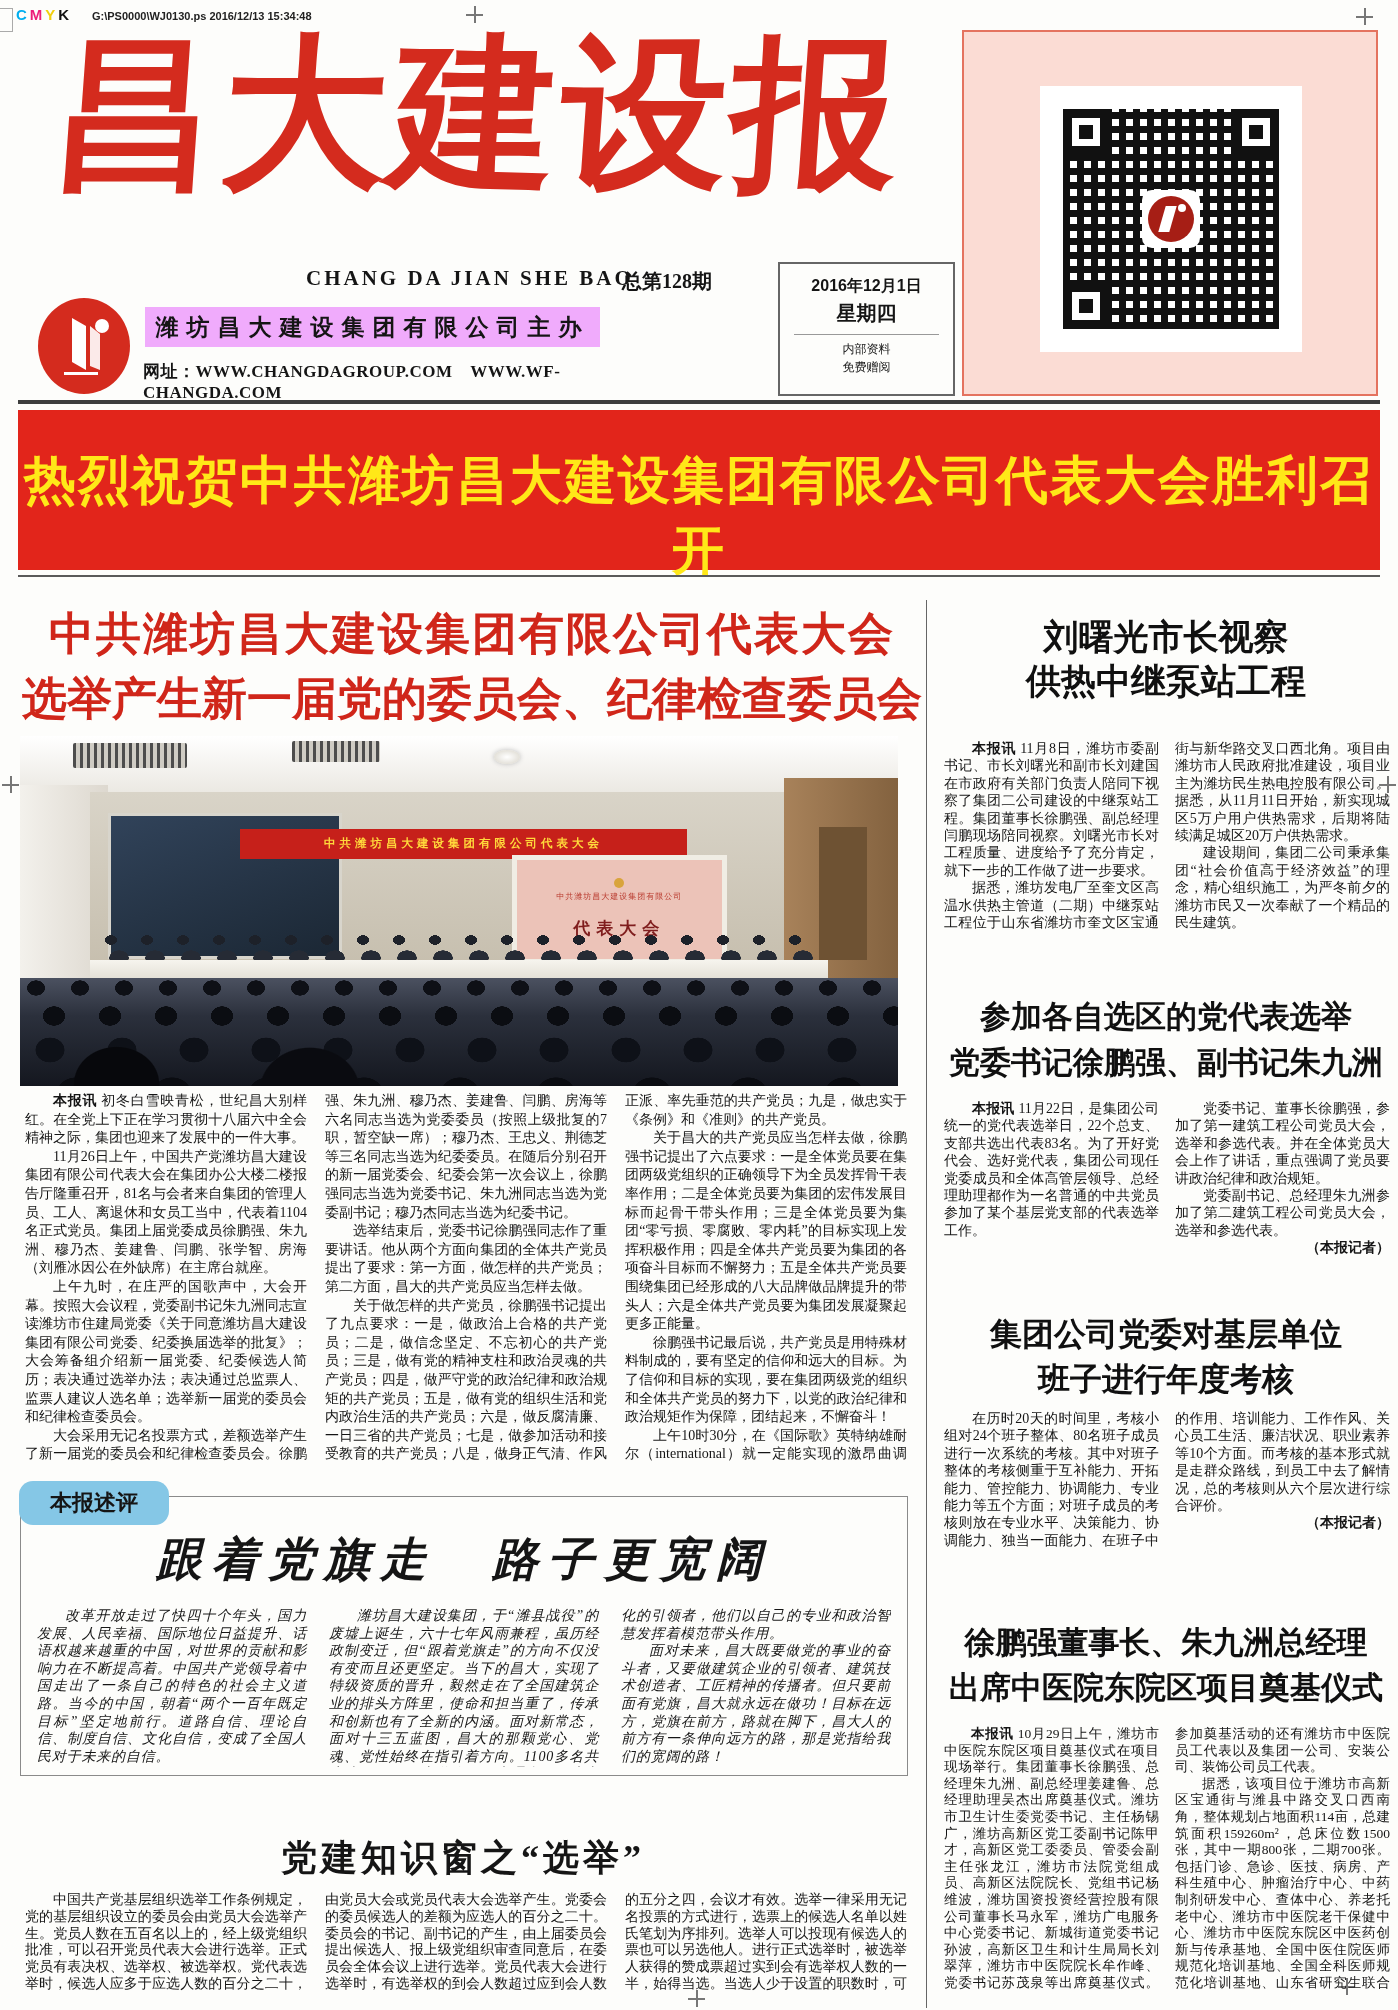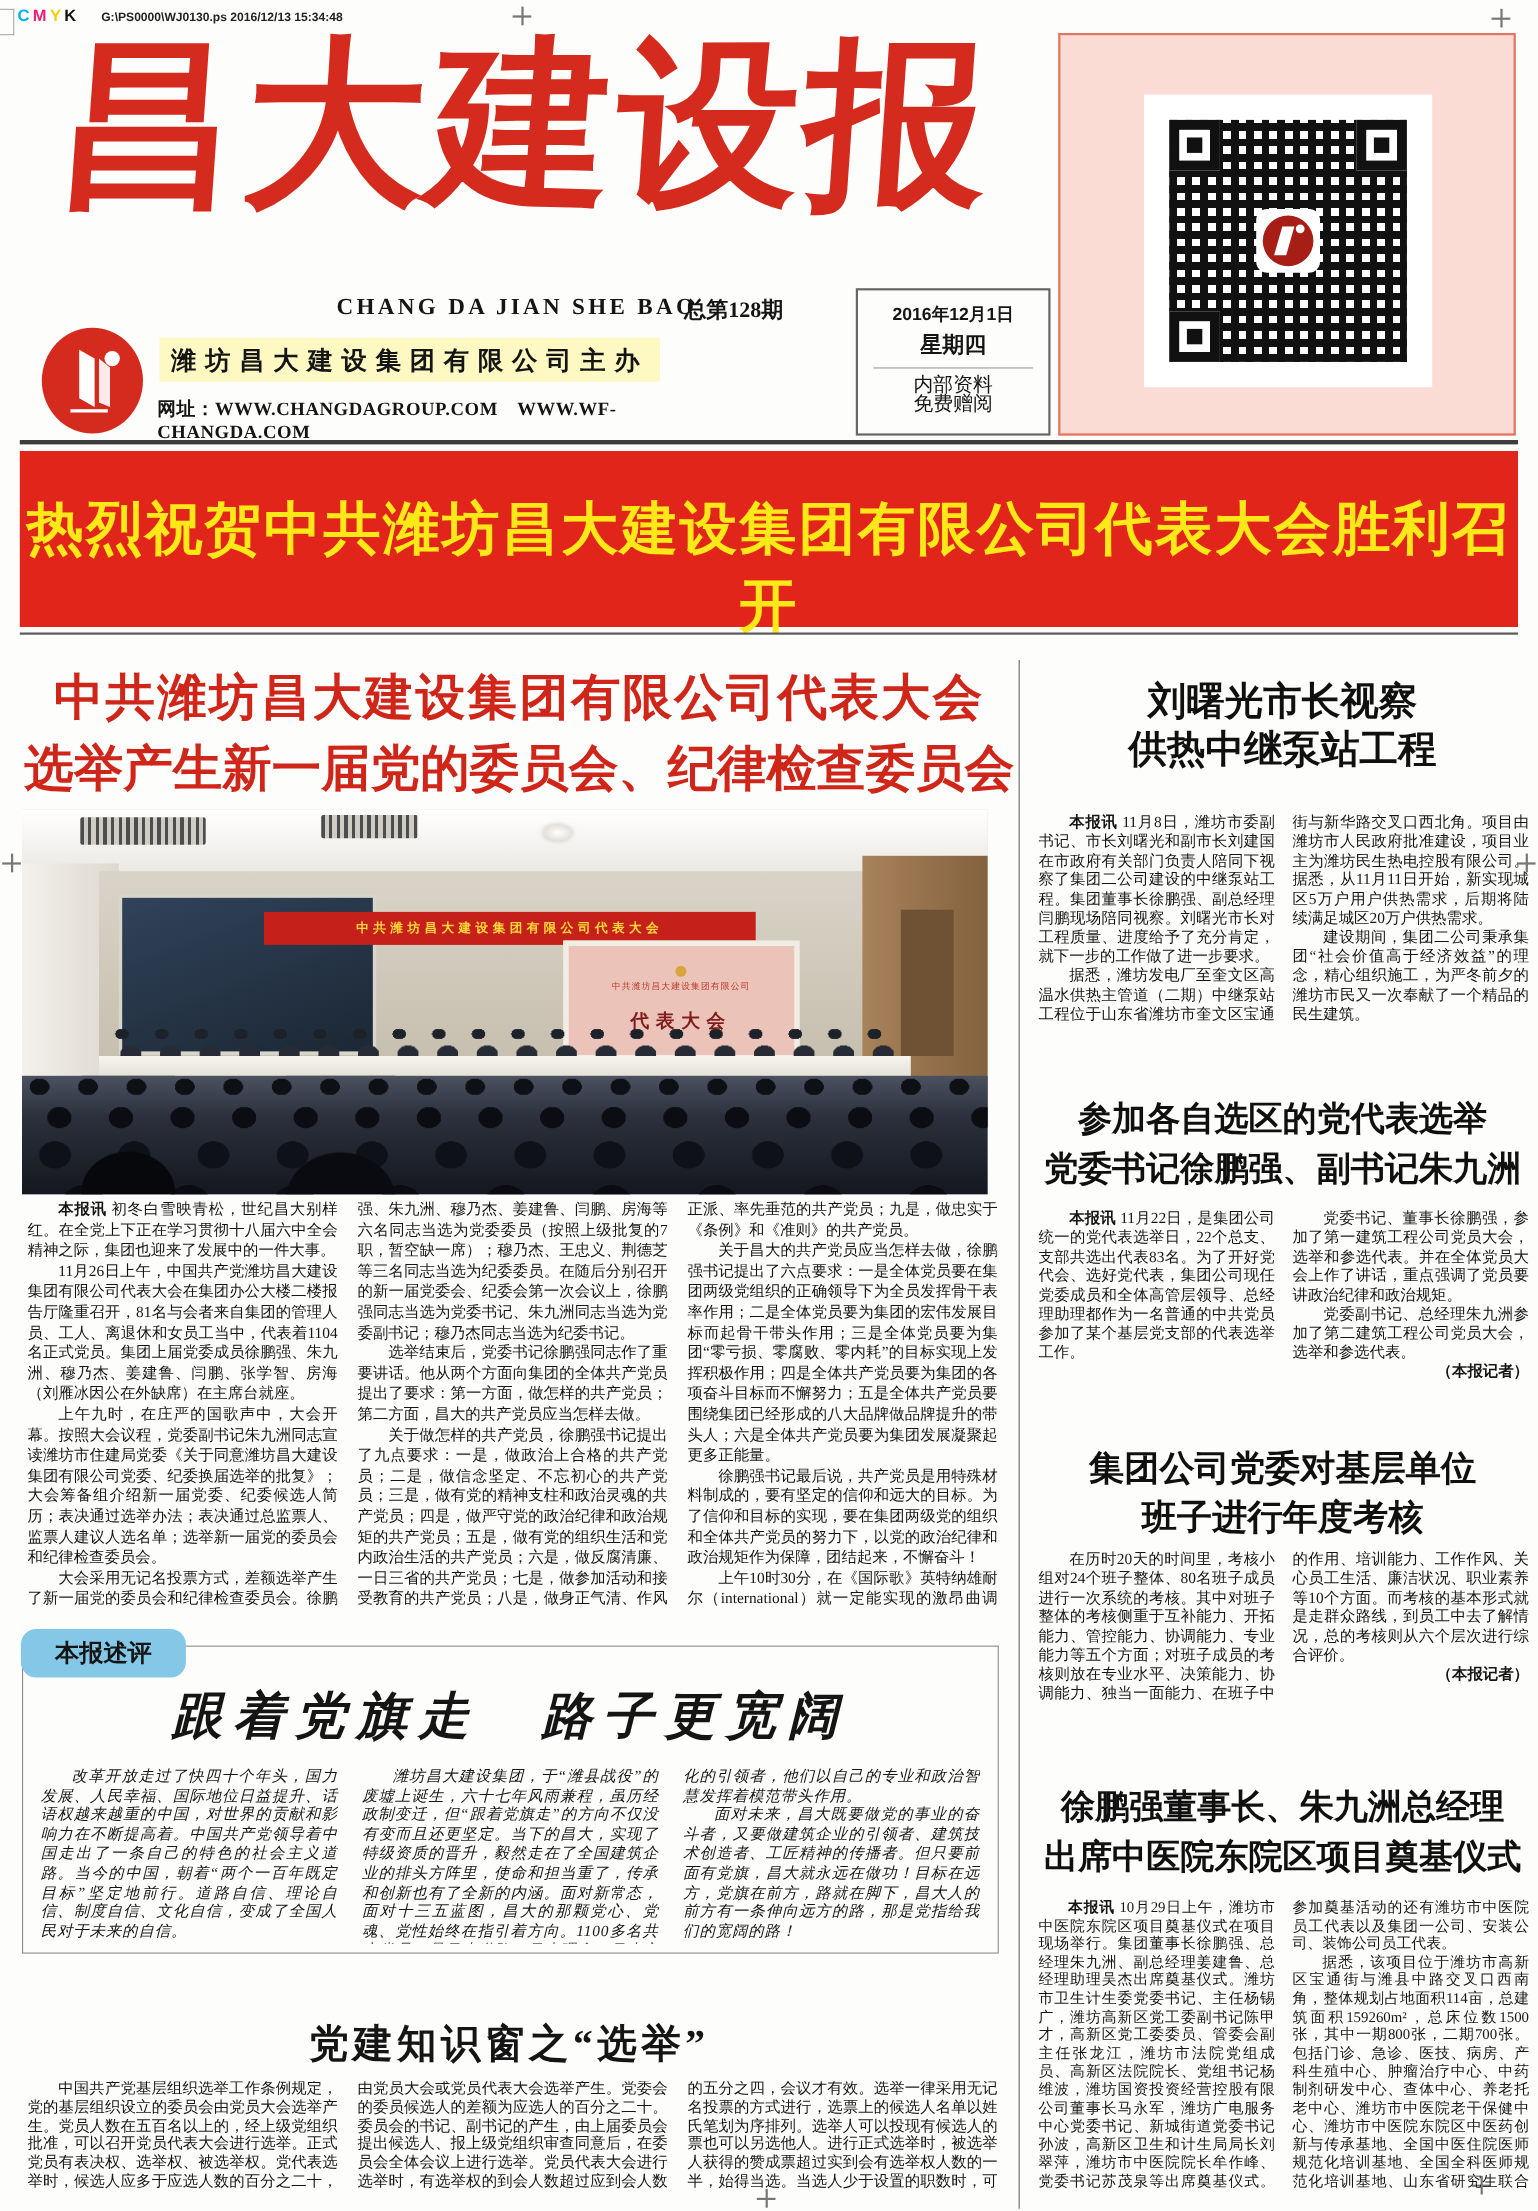--- a/index.html
+++ b/index.html
@@ -15,31 +15,31 @@
   .cross{position:absolute;width:17px;height:17px;}
   .cross::before{content:'';position:absolute;left:0;right:0;top:8px;height:1.5px;background:#777;}
   .cross::after{content:'';position:absolute;top:0;bottom:0;left:8px;width:1.5px;background:#777;}
 
   
   .masthead-title{position:absolute;left:52px;top:18px;width:890px;white-space:nowrap;
      font-family:"DejaVu Serif",serif;font-weight:bold;font-size:166px;line-height:1.15;
      letter-spacing:4px;color:#d42b1e;transform:skewX(-4deg);}
   .masthead-pinyin{position:absolute;left:306px;top:266px;font-weight:bold;font-size:21px;letter-spacing:3px;}
   .issue-number{position:absolute;left:622px;top:268px;font-weight:bold;font-size:20px;}
-  .organizer-bar{position:absolute;left:145px;top:307px;width:455px;height:40px;background:#fef9c3;
+  .organizer-bar{position:absolute;left:145px;top:307px;width:455px;height:40px;background:#f0abfc;
      display:flex;align-items:center;justify-content:center;font-weight:bold;font-size:23px;letter-spacing:8px;}
   .website-line{position:absolute;left:143px;top:360px;width:486px;font-weight:bold;font-size:17px;letter-spacing:.5px;}
   .publisher-logo{position:absolute;left:34px;top:296px;width:100px;height:100px;}
 
   .date-box{position:absolute;left:778px;top:262px;width:177px;height:134px;border:2px solid #666;
      box-sizing:border-box;text-align:center;font-family:"Liberation Sans",sans-serif;}
   .date-line{margin-top:12px;font-size:16px;font-weight:bold;}
   .weekday{font-size:20px;font-weight:bold;margin-top:3px;}
   .date-divider{border-top:1px solid #999;margin:7px 14px 5px;}
-  .internal{font-size:18px;line-height:18px;}
+  .internal{font-size:12px;line-height:18px;}
 
   
   .qr-panel{position:absolute;left:962px;top:30px;width:416px;height:366px;background:#fbdcd4;
      border:2px solid #e4735f;box-sizing:border-box;}
   .qr-white{position:absolute;left:76px;top:54px;width:262px;height:266px;background:#fff;}
   .qr-code{position:absolute;left:23px;top:23px;width:216px;height:220px;
      background:repeating-linear-gradient(0deg,#111 0 7px,transparent 7px 14px),
                 repeating-linear-gradient(90deg,#111 0 7px,#fff 7px 14px);}
   .qr-finder{position:absolute;width:46px;height:46px;background:#fff;border:9px solid #111;box-sizing:border-box;}
   .qr-finder::after{content:'';position:absolute;left:7px;top:7px;width:14px;height:14px;background:#111;}

